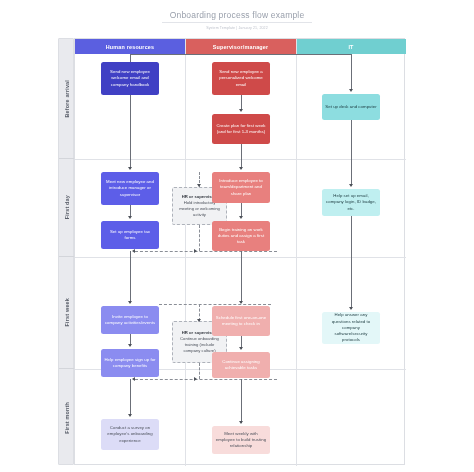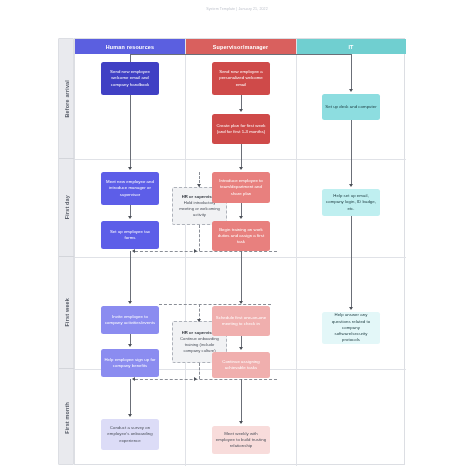--- a/index.html
+++ b/index.html
@@ -102,20 +102,21 @@
   }
   .arrow.right{
     border-top:2.2px solid transparent;border-bottom:2.2px solid transparent;
     border-left:3.2px solid #4e525a;
   }
 </style>
 </head>
 <body>
 
 <div class="page-header">
+  <div class="doc-title">Onboarding process flow example</div>
   <div class="doc-sub">System Template  |  January 21, 2022</div>
 </div>
 
 <div class="canvas">
 
   <div class="lane-gutter">
     <div class="gutter-cell" style="top:0px;height:120px;">
       <span class="gutter-label">Before arrival</span>
     </div>
     <div class="gutter-cell" style="top:120px;height:98px;">

